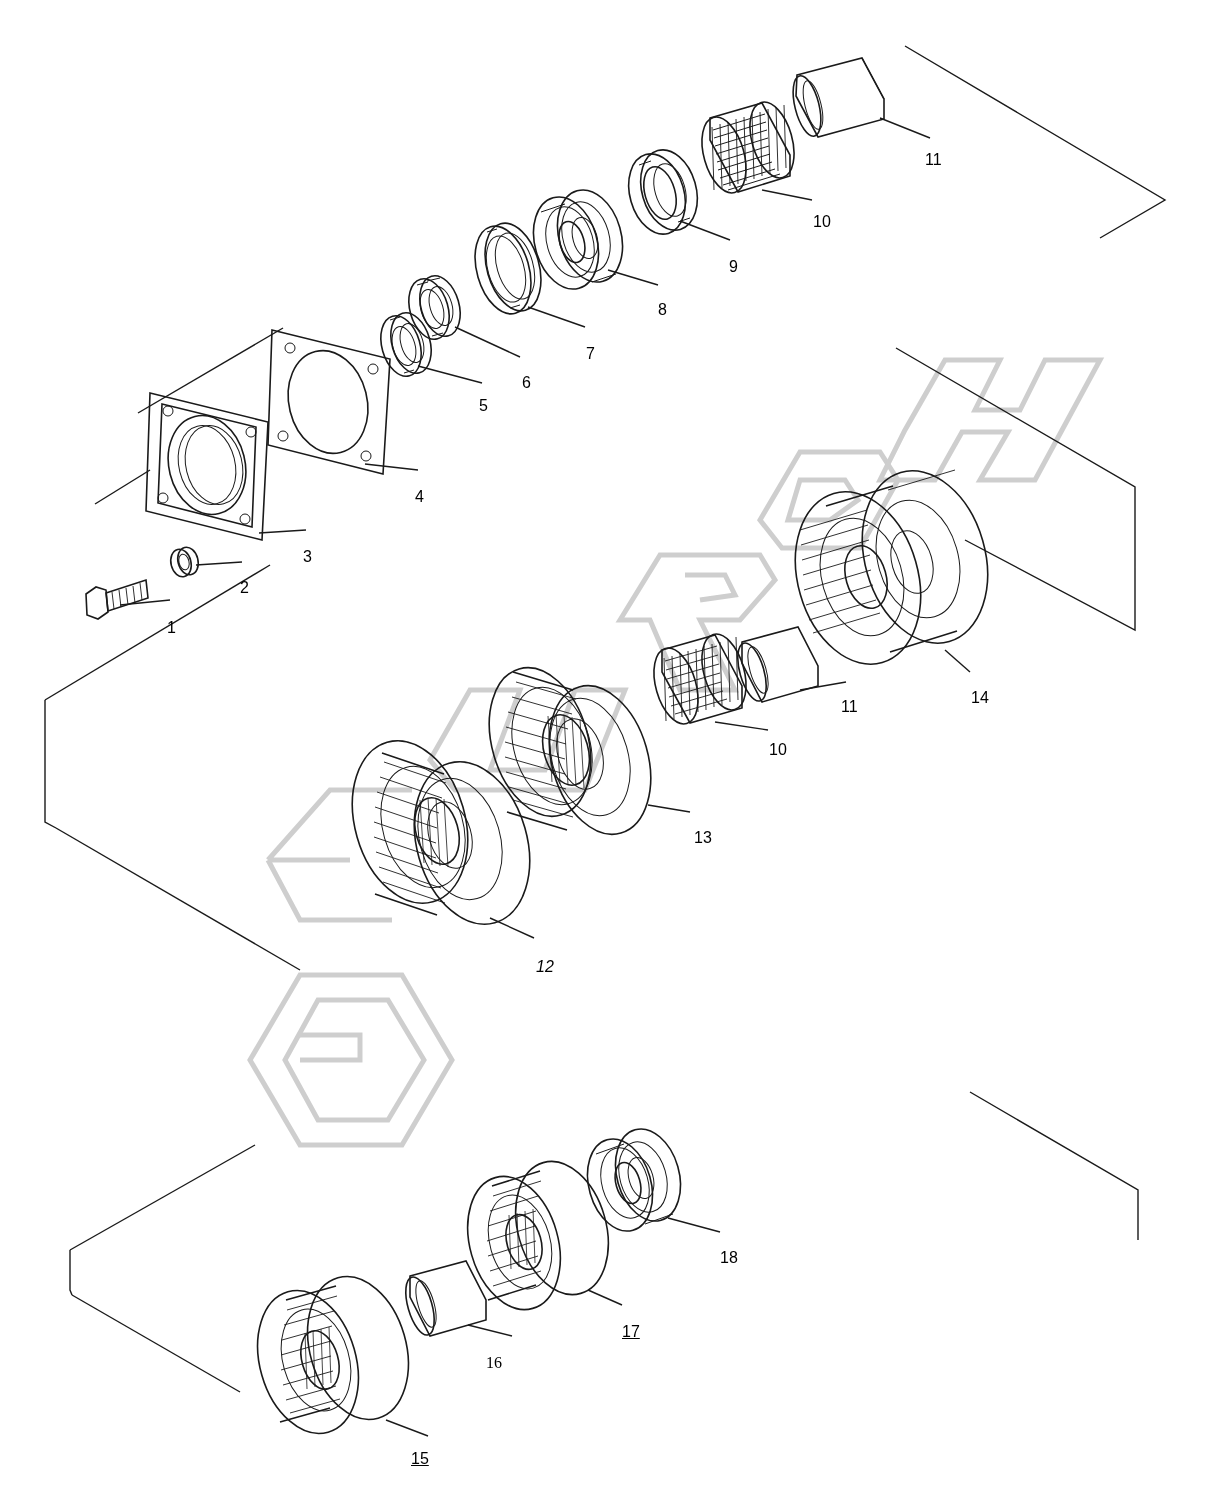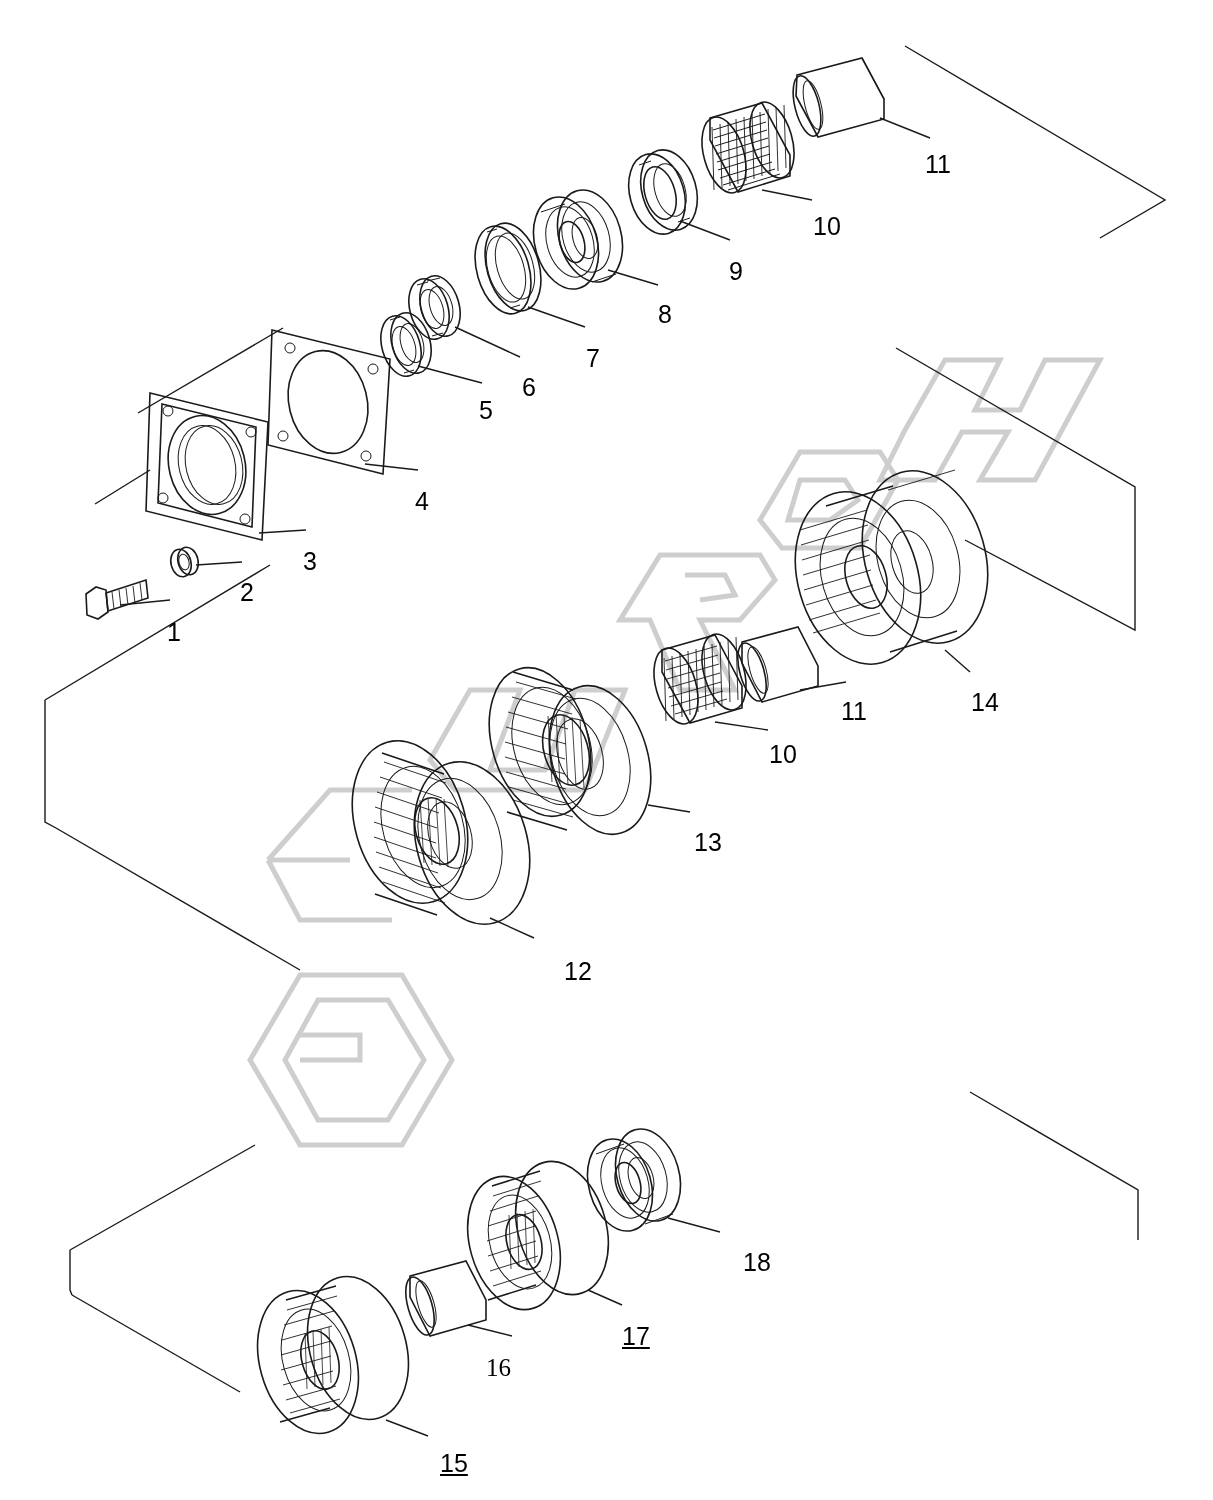--- a/index.html
+++ b/index.html
@@ -16,21 +16,21 @@
     font-family: "Liberation Sans", sans-serif;
   }
   #sheet svg {
     position: absolute;
     left: 0;
     top: 0;
   }
   .callout {
     position: absolute;
     font-family: "Liberation Sans", sans-serif;
-    font-size: 25px;
+    font-size: 16px;
     color: #000000;
     line-height: 1;
     white-space: nowrap;
     user-select: none;
   }
   .wm-text {
     fill: none;
     stroke: #c9c9c9;
     stroke-width: 5;
   }
@@ -409,21 +409,21 @@
   <div class="callout" style="left:415px; top:489px;">4</div>
   <div class="callout" style="left:479px; top:398px;">5</div>
   <div class="callout" style="left:522px; top:375px;">6</div>
   <div class="callout" style="left:586px; top:346px;">7</div>
   <div class="callout" style="left:658px; top:302px;">8</div>
   <div class="callout" style="left:729px; top:259px;">9</div>
   <div class="callout" style="left:813px; top:214px;">10</div>
   <div class="callout" style="left:925px; top:152px;">11</div>
   <div class="callout" style="left:769px; top:742px;">10</div>
   <div class="callout" style="left:841px; top:699px;">11</div>
-  <div class="callout" style="left:564px; top:959px;">12</div>
+  <div class="callout" style="left:536px; top:959px;font-style:italic;">12</div>
   <div class="callout" style="left:694px; top:830px;text-align:center;">13</div>
   <div class="callout" style="left:971px; top:690px;">14</div>
-  <div class="callout" style="left:440px; top:1451px;text-decoration:underline;">15</div>
+  <div class="callout" style="left:411px; top:1451px;text-decoration:underline;">15</div>
   <div class="callout" style="left:486px; top:1355px;font-family:Liberation Serif, serif;">16</div>
   <div class="callout" style="left:622px; top:1324px;text-decoration:underline;">17</div>
-  <div class="callout" style="left:743px; top:1250px;text-align:center;">18</div>
+  <div class="callout" style="left:720px; top:1250px;text-align:center;">18</div>
 
 </div>
 
 </body></html>

